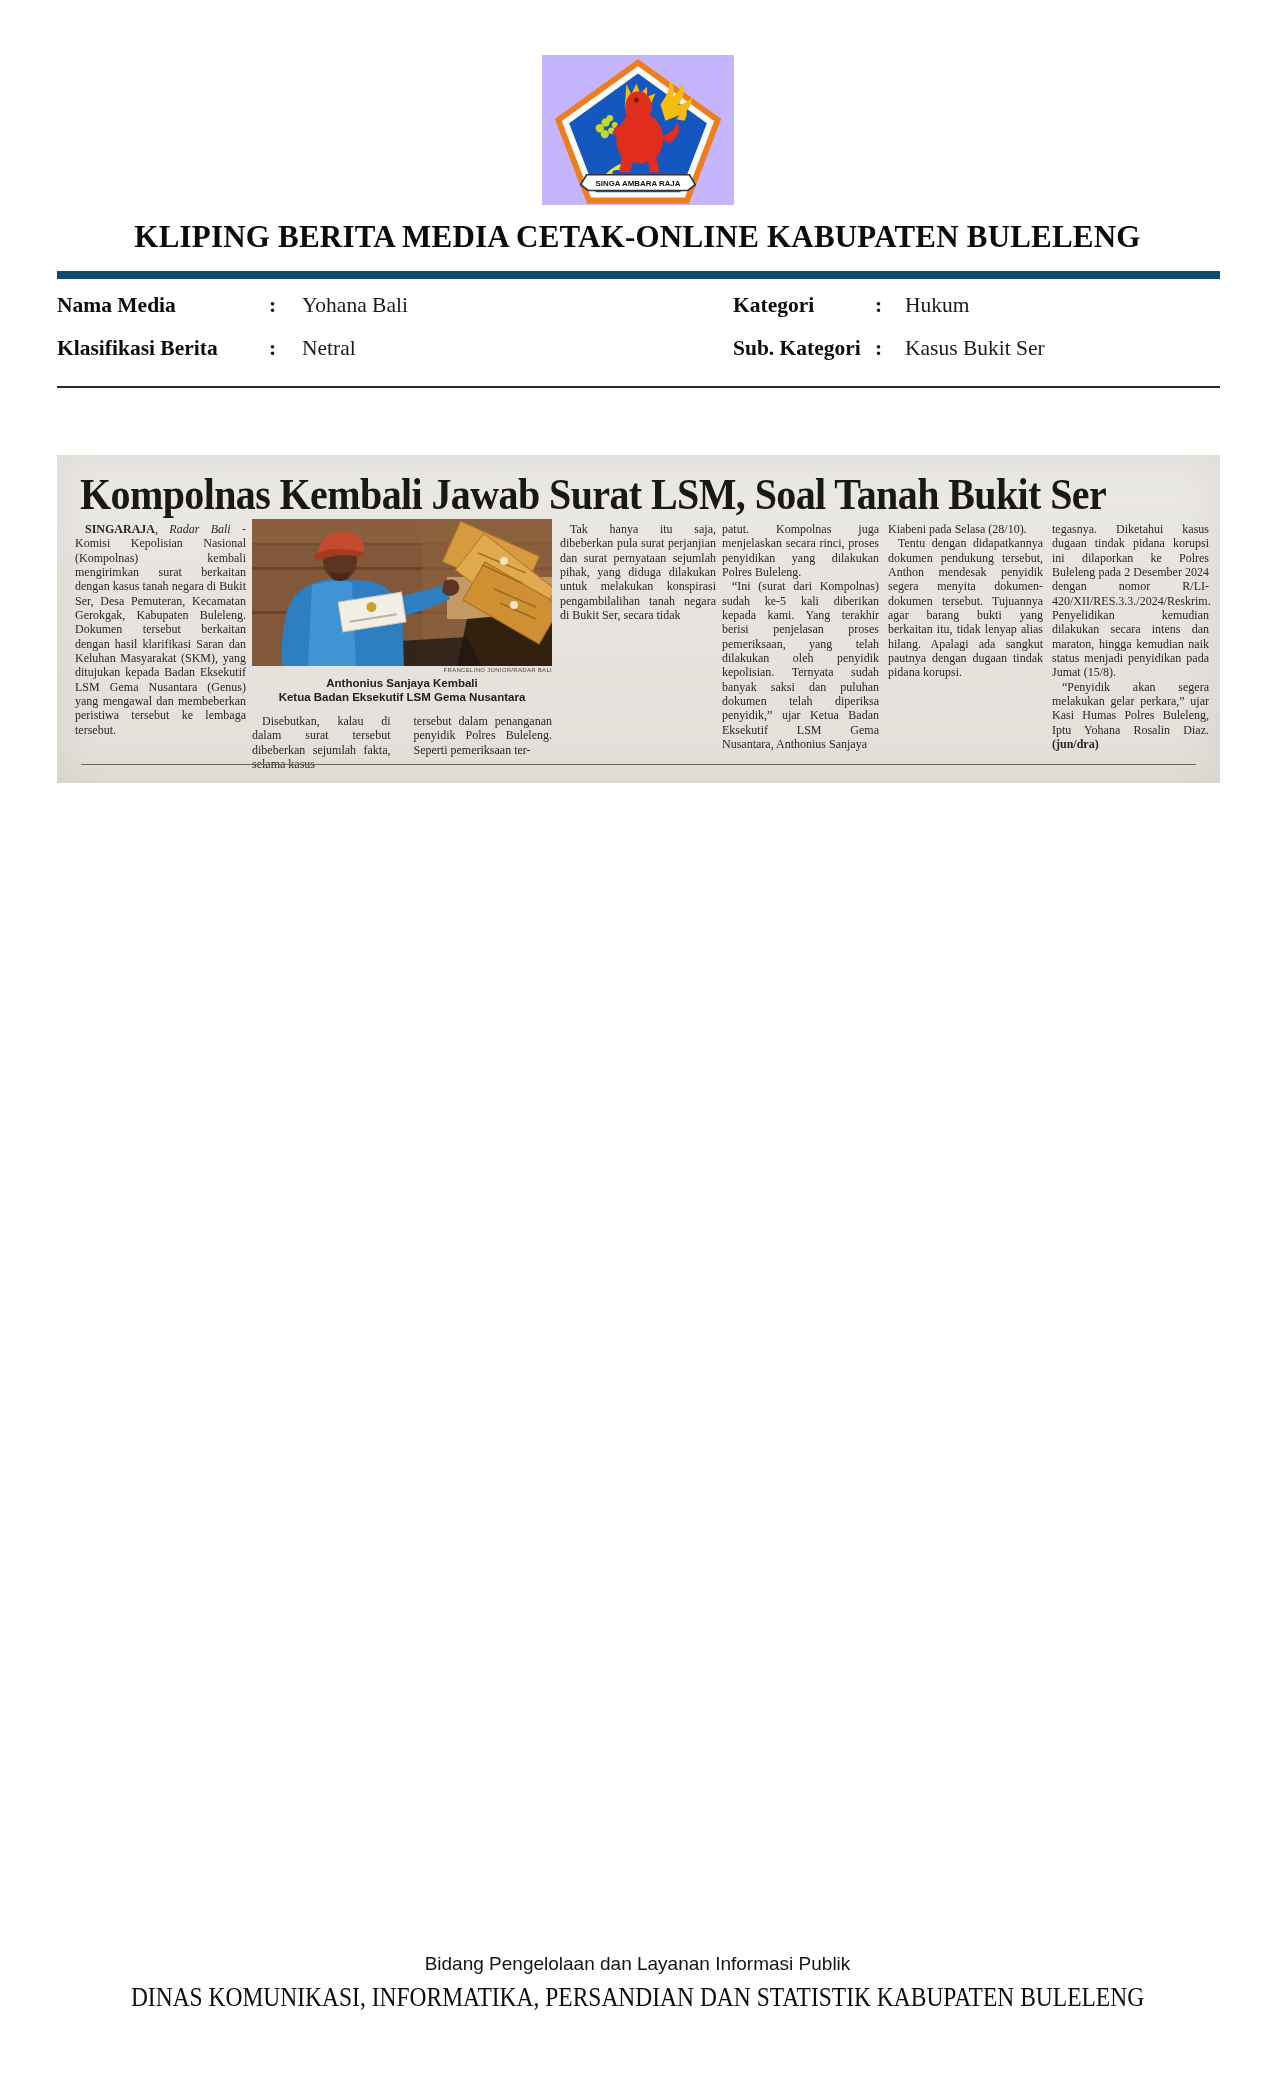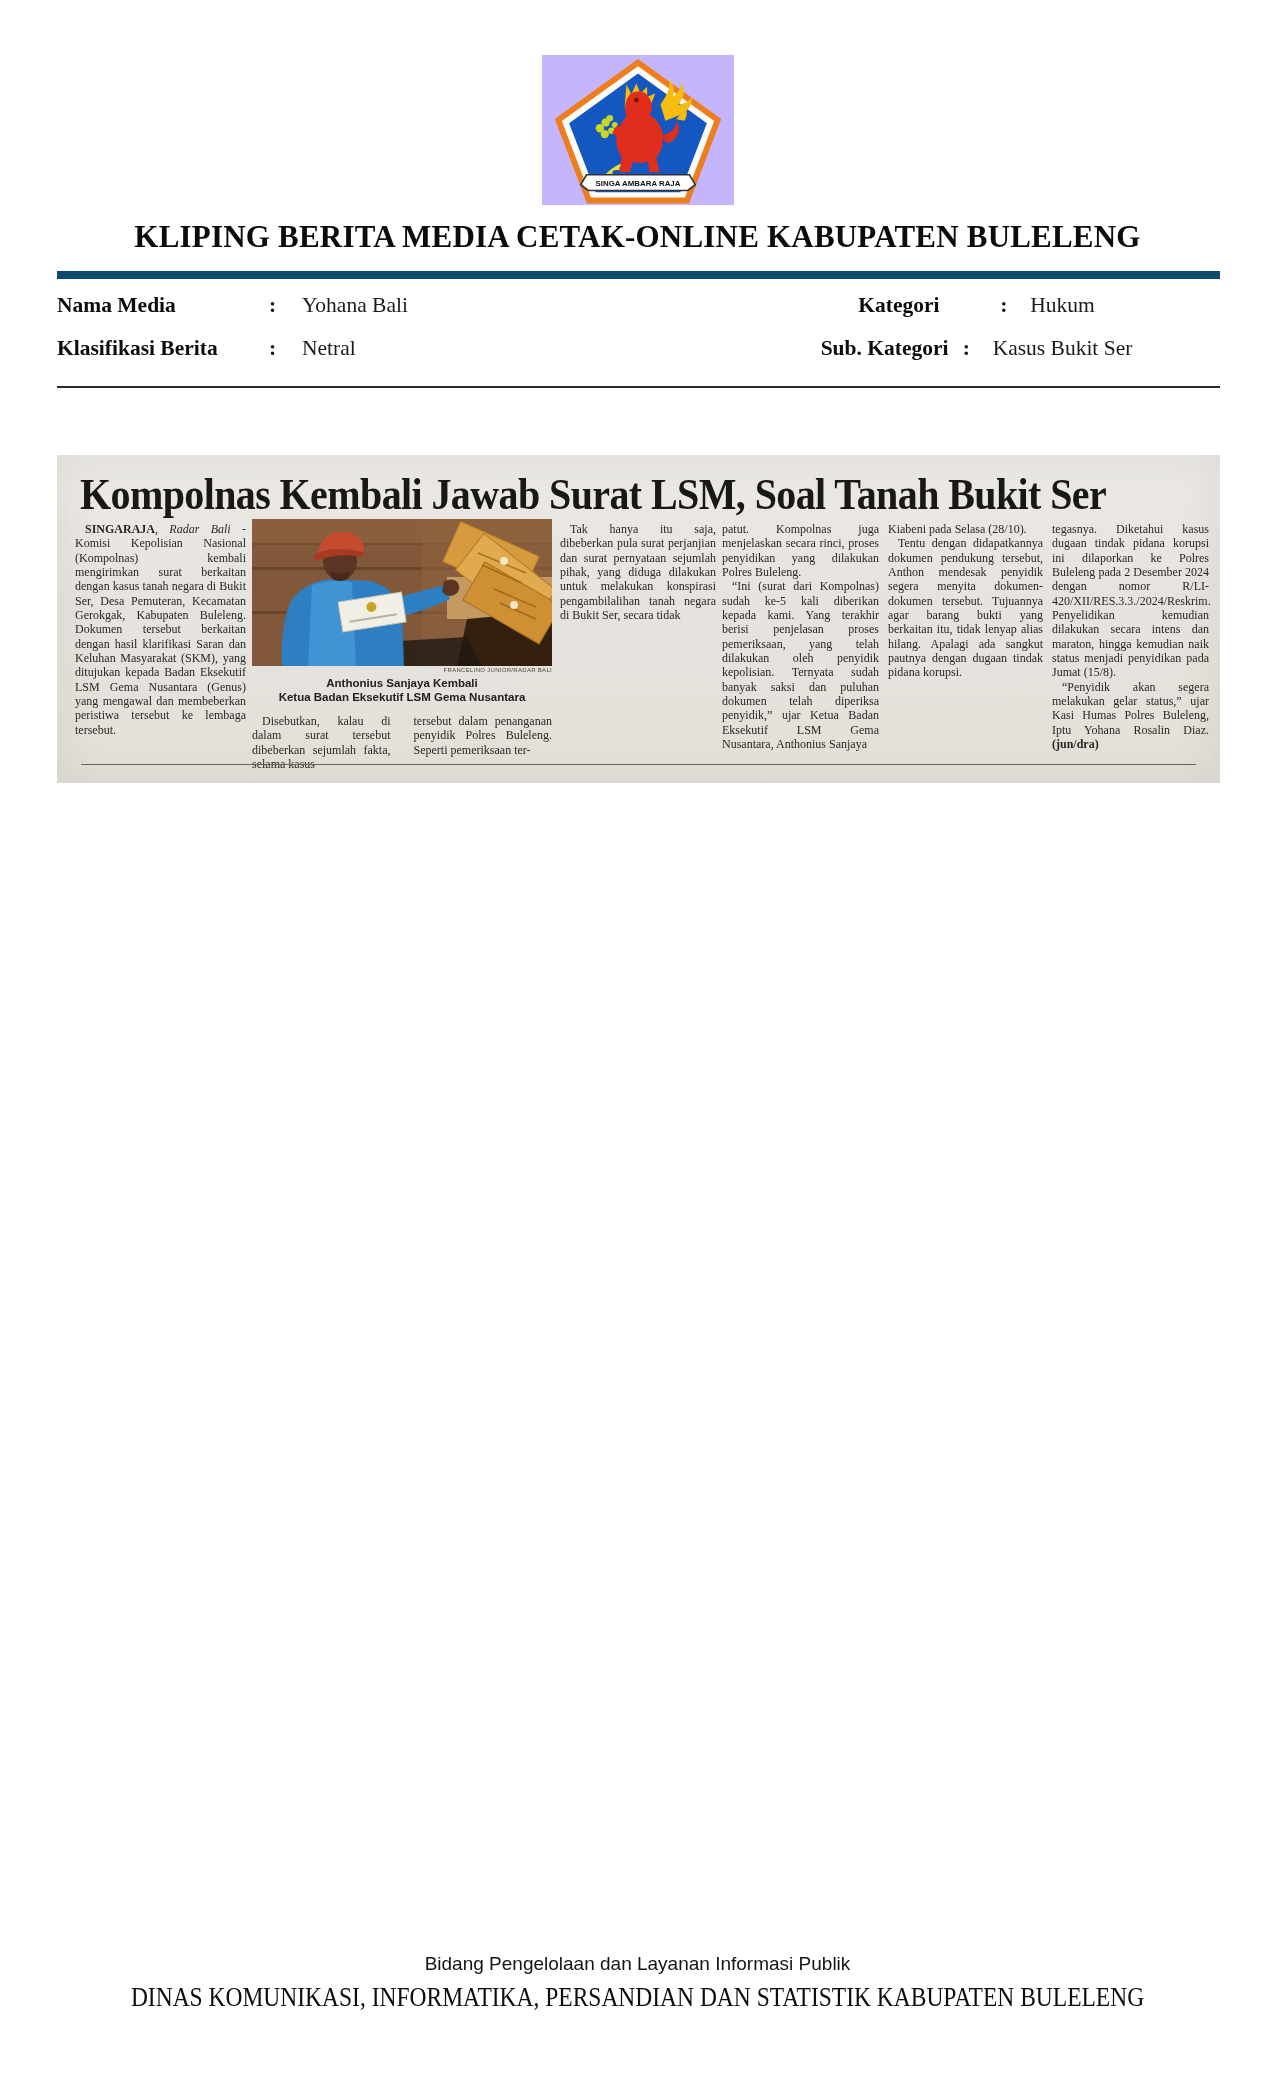--- a/index.html
+++ b/index.html
@@ -23,21 +23,21 @@
   }
 
   
   .meta {
     position:absolute; left:57px; top:271px; width:1163px;
     border-top:8px solid #0c4a6e; border-bottom:2px solid #2a2a2a;
     padding:9px 0 12px 0;
   }
   .meta-row { display:flex; font-size:21.5px; line-height:24px; padding:5px 0 14px 0; }
   .meta-left { width:676px; display:flex; }
-  .meta-right { flex:1; display:flex;justify-content:center; }
+  .meta-right { flex:1; display:flex; }
   .m-label { font-weight:bold; color:#0d0d0d; }
   .meta-left .m-label { width:212px; }
   .meta-left .m-colon { width:33px; font-weight:bold; }
   .meta-right .m-label { width:142px; }
   .meta-right .m-colon { width:30px; font-weight:bold; }
   .m-value { color:#1b1b1b; }
 
   
   .clipping {
     position:absolute; left:57px; top:455px; width:1163px; height:328px;
@@ -247,21 +247,21 @@
   </div>
 
   <div class="newscol col6">
     <p>Kiabeni pada Selasa (28/10).</p>
     <p class="indent">Tentu dengan didapatkannya dokumen pendukung tersebut, Anthon mendesak penyidik segera menyita dokumen-dokumen tersebut. Tujuannya agar barang bukti yang berkaitan itu, tidak lenyap alias hilang. Apalagi ada sangkut pautnya dengan dugaan tindak pidana korupsi.</p>
   </div>
 
   <div class="newscol col7">
     <p>tegasnya. Diketahui kasus dugaan tindak pidana korupsi ini dilaporkan ke Polres Buleleng pada 2 Desember 2024 dengan nomor R/LI-420/XII/RES.3.3./2024/Reskrim. Penyelidikan kemudian dilakukan secara intens dan maraton, hingga kemudian naik status menjadi penyidikan pada Jumat (15/8).</p>
     <p class="indent">
-      <span>“Penyidik akan segera melakukan gelar status,” ujar Kasi Humas Polres Buleleng, Iptu Yohana Rosalin Diaz. </span><span class="sig-bold">(jun/dra)</span>
+      <span>“Penyidik akan segera melakukan gelar perkara,” ujar Kasi Humas Polres Buleleng, Iptu Yohana Rosalin Diaz. </span><span class="sig-bold">(jun/dra)</span>
     </p>
   </div>
 
   <div class="clip-rule"></div>
 </div>
 
 <div class="footer-line1">Bidang Pengelolaan dan Layanan Informasi Publik</div>
 <div class="footer-line2">DINAS KOMUNIKASI, INFORMATIKA, PERSANDIAN DAN STATISTIK KABUPATEN BULELENG</div>
 
 </body></html>

